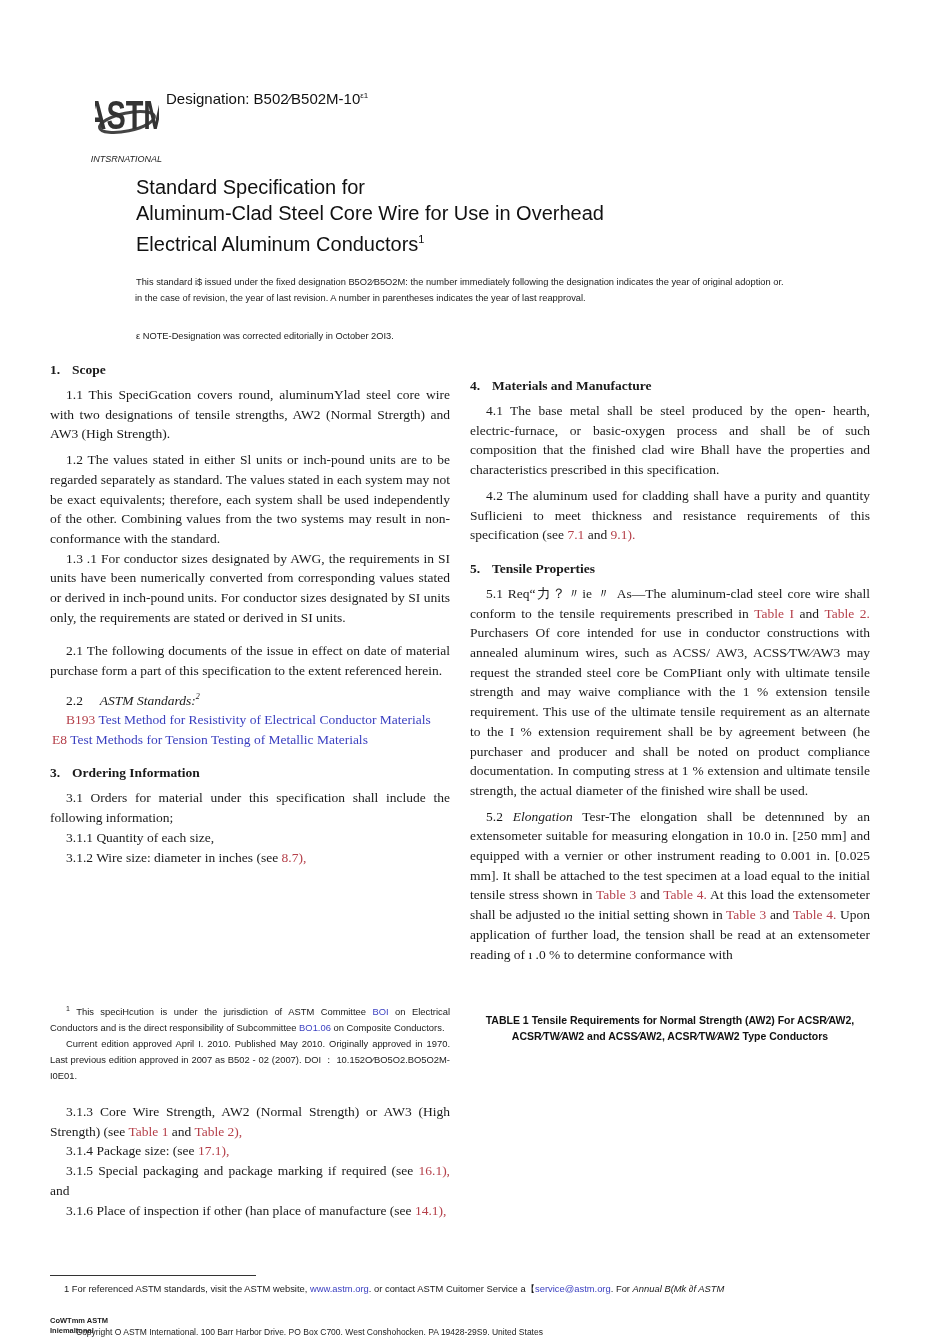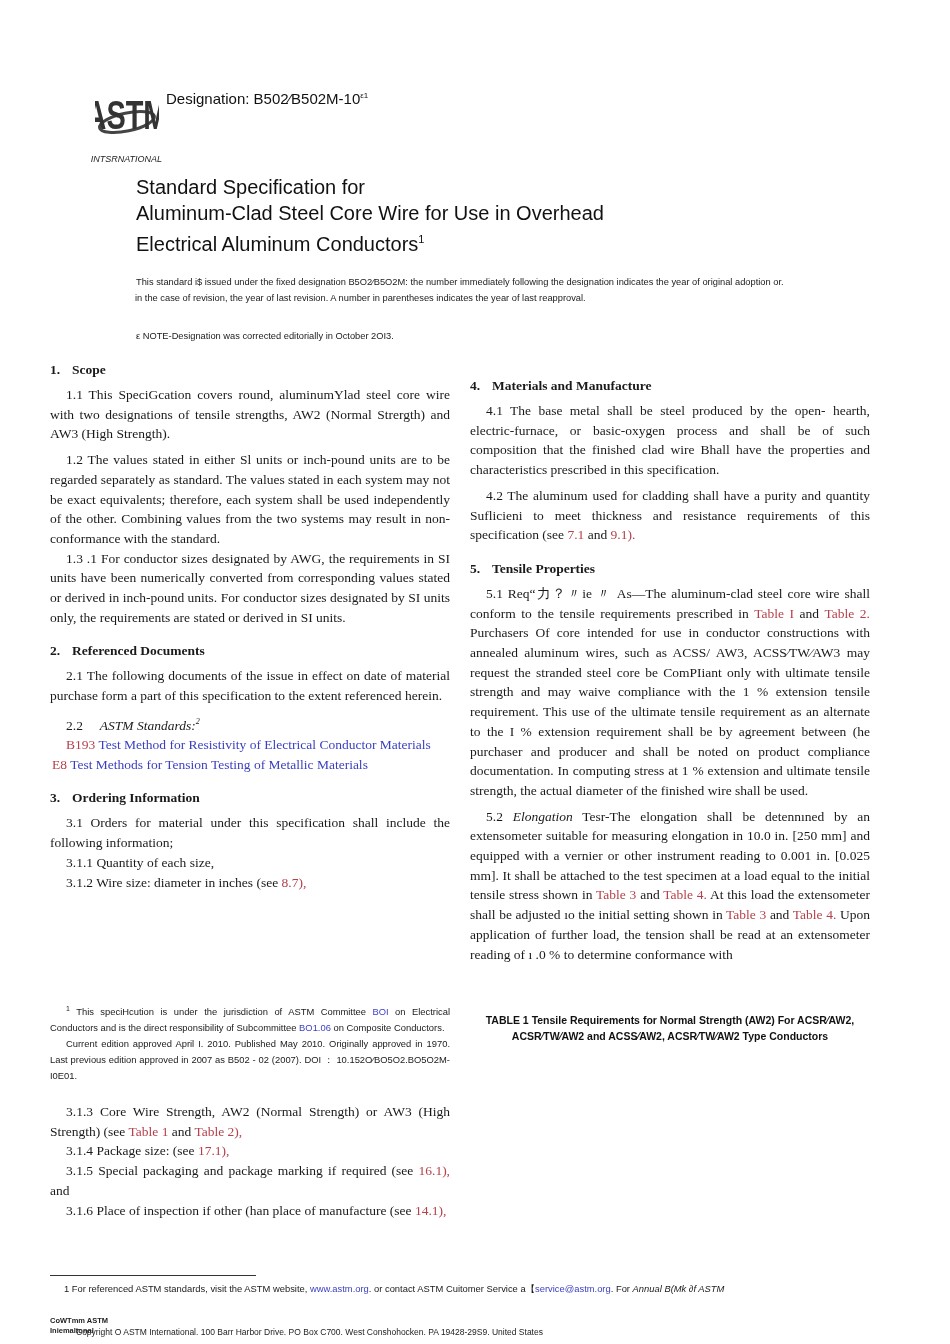--- a/index.html
+++ b/index.html
@@ -74,21 +74,20 @@
   <span class="ln" style="margin-left:-1px">in the case of revision, the year of last revision. A number in parentheses indicates the year of last reapproval.</span>
 </div>
 <div class="abs note">ε NOTE-Designation was corrected editorially in October 2OI3.</div>
 
 <div class="abs col col-left">
   <h2 class="sec"><span class="num">1.</span><span>Scope</span></h2>
   <p class="para">1.1 This SpeciGcation covers round, aluminumYlad steel core wire with two designations of tensile strengths, AW2 (Normal Strergth) and AW3 (High Strength).</p>
   <p class="para tight">1.2  The values stated in either Sl units or inch-pound units are to be regarded separately as standard. The values stated in each system may not be exact equivalents; therefore, each system shall be used independently of the other. Combining values from the two systems may result in non-conformance with the standard.</p>
   <p class="para" style="margin-bottom:14px">1.3  .1 For conductor sizes designated by AWG, the requirements in SI units have been numerically converted from corresponding values stated or derived in inch-pound units. For conductor sizes designated by SI units only, the requirements are stated or derived in SI units.</p>
 
-  <h2 class="sec"><span class="num">2.</span><span>Referenced Documents</span></h2>
   <p class="para">2.1 The following documents of the issue in effect on date of material purchase form a part of this specification to the extent referenced herein.</p>
   <p class="item"><span>2.2</span>&nbsp;&nbsp;&nbsp;&nbsp;&nbsp;<span class="ital">ASTM Standards:</span><sup style="font-size:8px" class="ital">2</sup></p>
   <div class="ref"><span class="red">B193</span> <span class="blue">Test Method for Resistivity of Electrical Conductor Materials</span></div>
   <div class="ref" style="margin-bottom:14px; padding-left:16px"><span class="red">E8</span> <span class="blue">Test Methods for Tension Testing of Metallic Materials</span></div>
 
   <h2 class="sec"><span class="num">3.</span><span>Ordering Information</span></h2>
   <p class="para tight">3.1  Orders for material under this specification shall include the following information;</p>
   <p class="item">3.1.1   Quantity of each size,</p>
   <p class="item"><span>3.1.2   Wire size: diameter in inches (see </span><span class="red">8.7),</span></p>
 </div>

